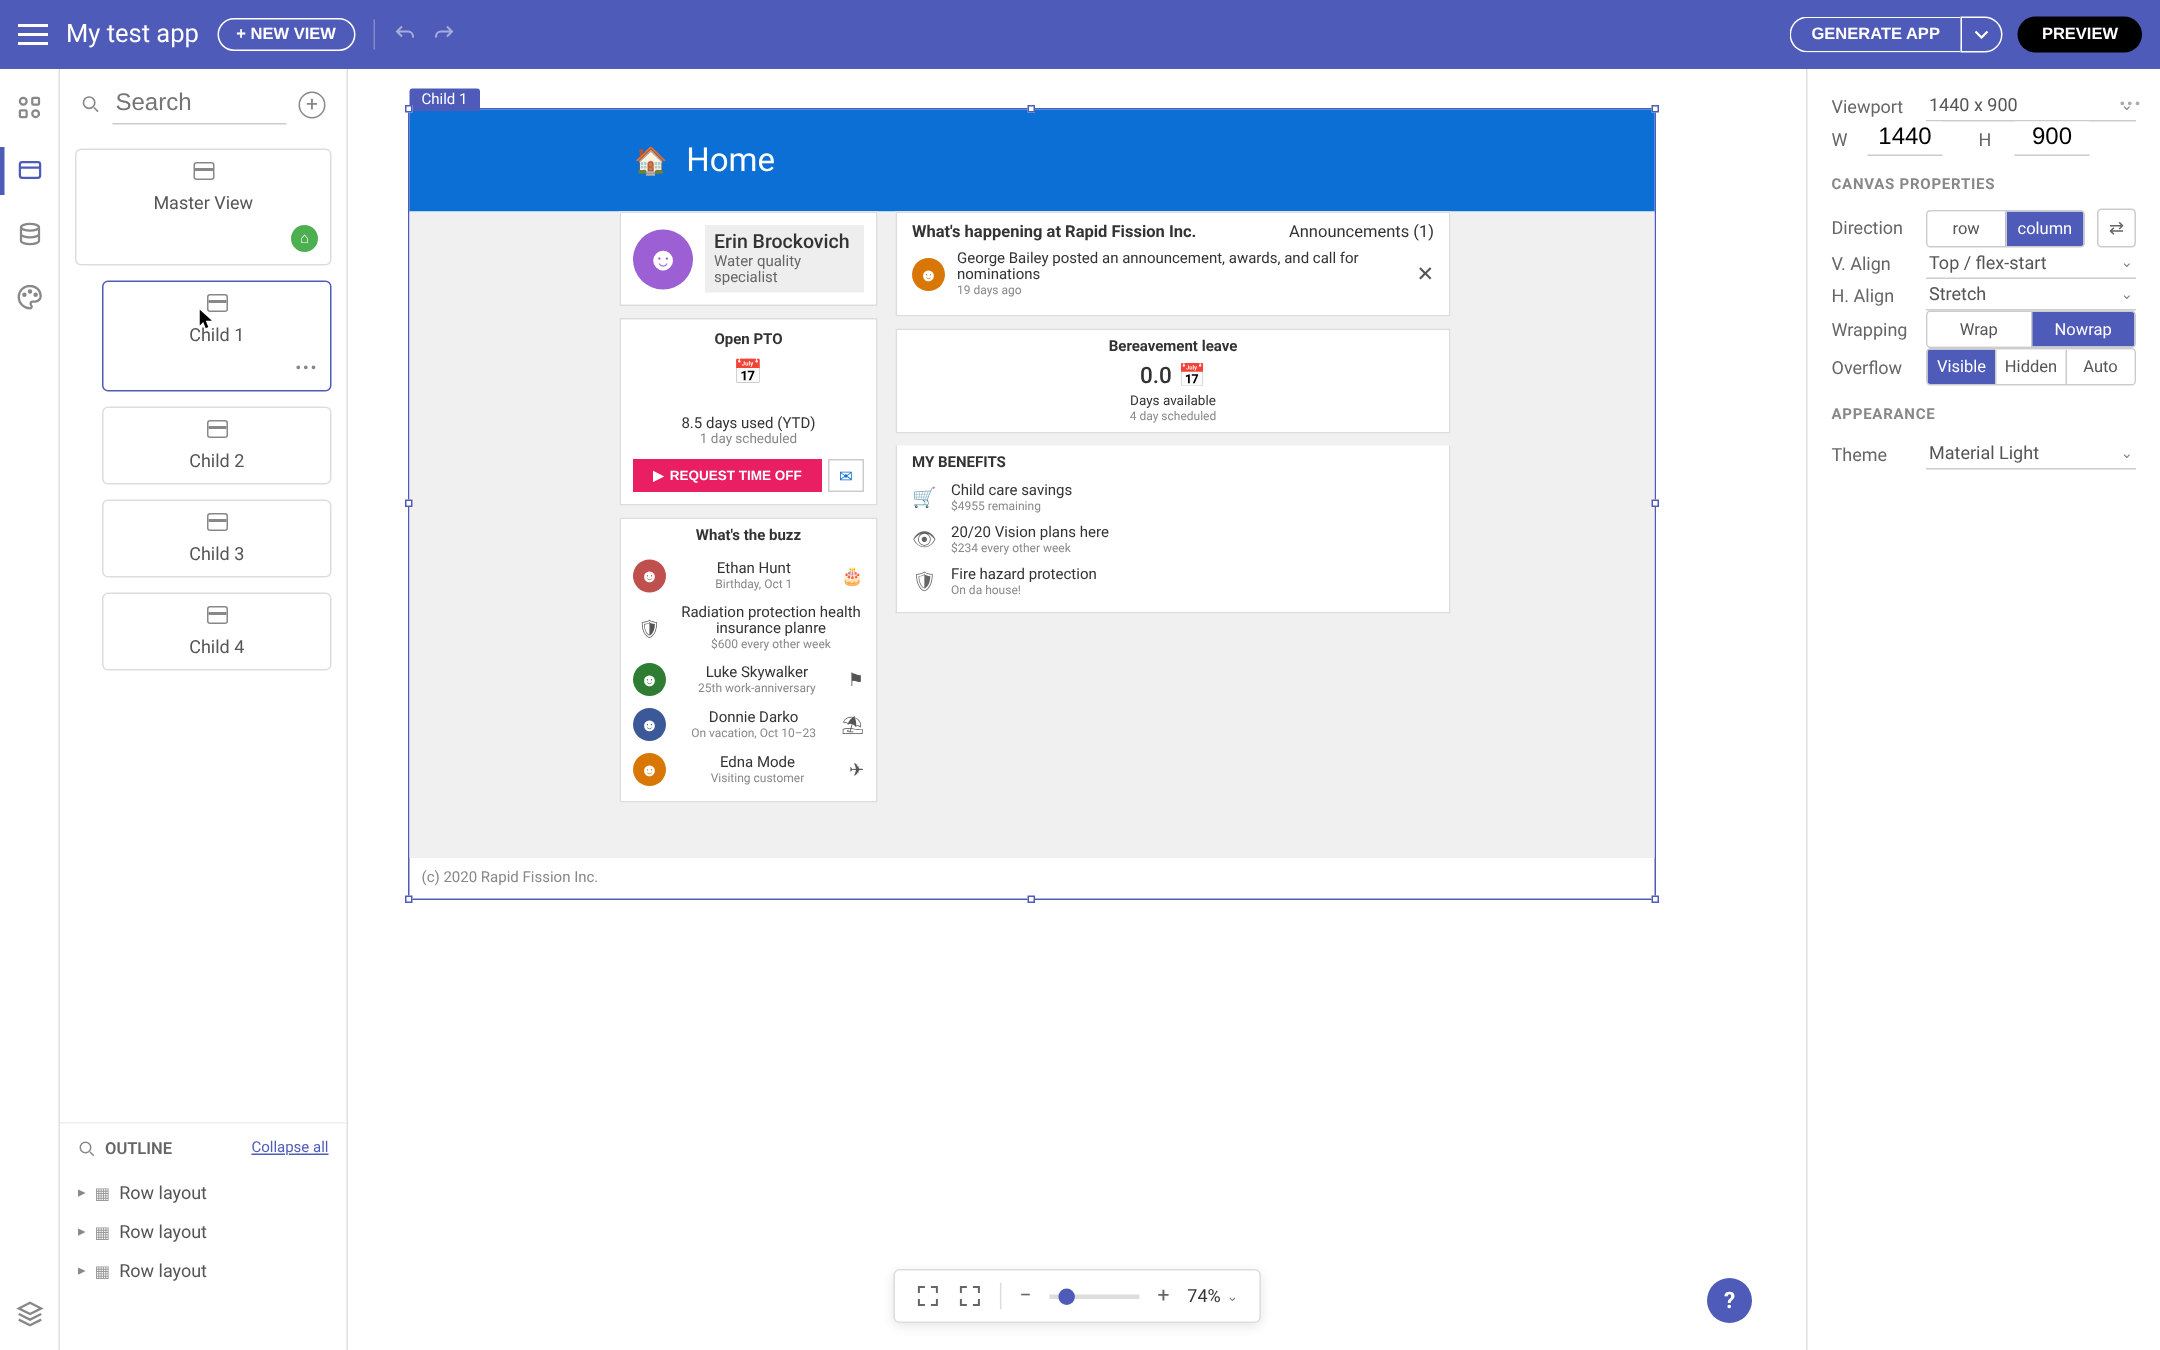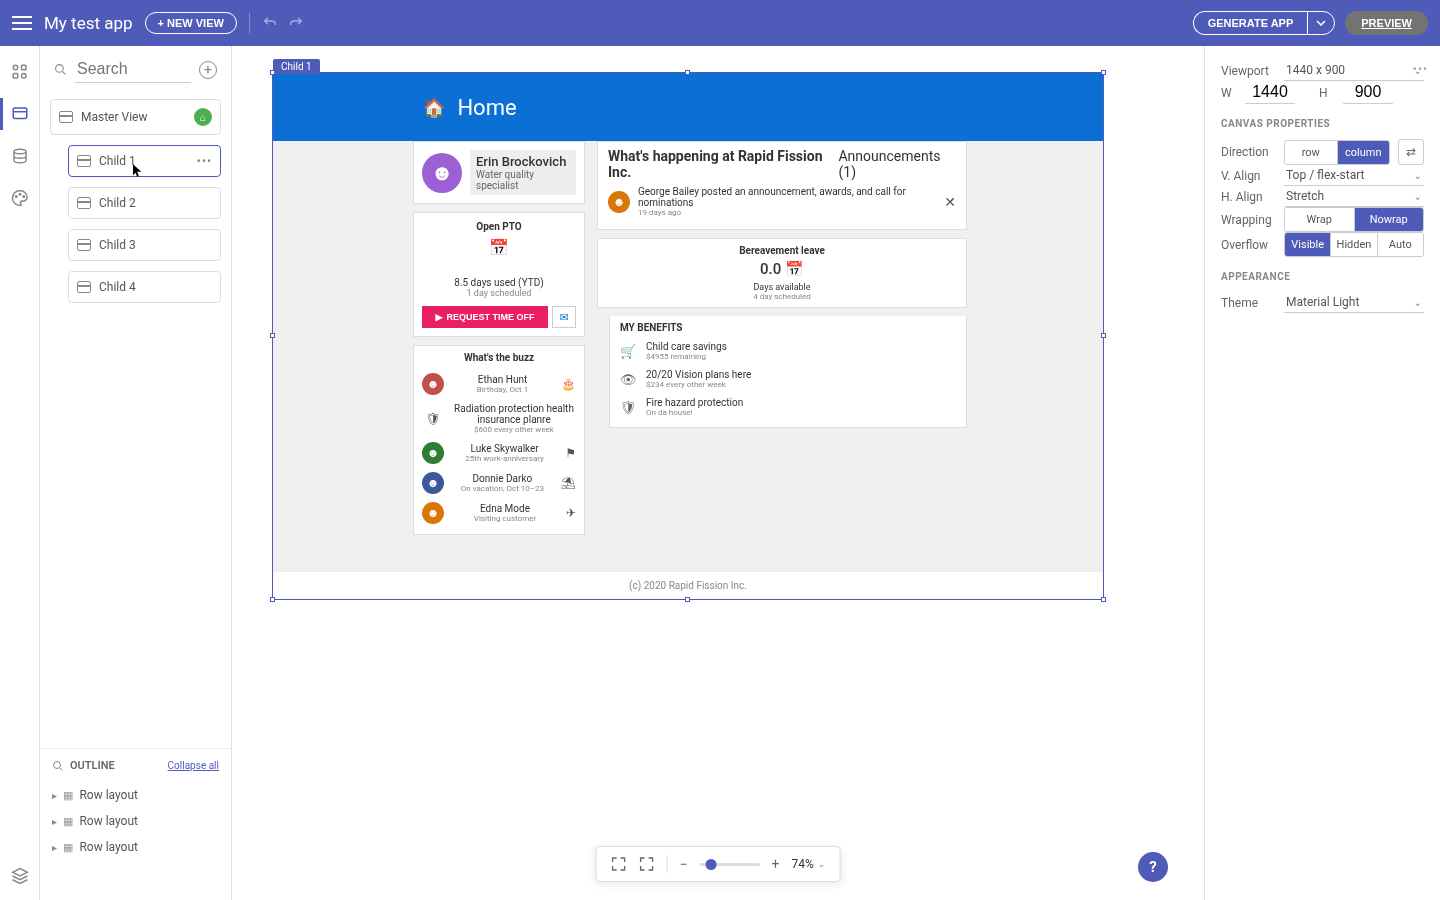--- a/index.html
+++ b/index.html
@@ -12,40 +12,40 @@
 .topbar .hamburger span { height: 2px; background: #fff; }
 .topbar .app-title { font-size: 17px; font-weight: 400; }
 .topbar .new-view-btn { border: 1px solid #fff; border-radius: 14px; padding: 4px 12px; font-size: 11px; font-weight: 600; color: #fff; background: transparent; cursor: pointer; }
 .topbar .sep { width: 1px; height: 20px; background: rgba(255,255,255,0.3); }
 .topbar .undo-redo { display: flex; gap: 10px; opacity: 0.5; }
 .topbar .undo-redo svg { width: 16px; height: 16px; }
 .topbar .right { margin-left: auto; display: flex; align-items: center; gap: 10px; }
 .topbar .gen-group { display: flex; padding-left: 39px; }
 .topbar .generate-app { border: 1px solid #fff; border-radius: 14px 0 0 14px; padding: 5px 14px; font-size: 11px; font-weight: 700; color: #fff; background: transparent; cursor: pointer; border-right: none; }
 .topbar .gen-drop { border: 1px solid #fff; border-radius: 0 14px 14px 0; padding: 5px 8px; background: transparent; cursor: pointer; display:flex; align-items:center; }
-.topbar .preview-btn { border-radius: 14px; padding: 6px 16px; font-size: 11px; font-weight: 700; color: #fff; background: #737373; border: none; cursor: pointer; text-decoration: underline; }
+.topbar .preview-btn { border-radius: 14px; padding: 6px 16px; font-size: 11px; font-weight: 700; color: #fff; background: #000000; border: none; cursor: pointer; }
 
 
 .main { display: flex; height: 854px; }
 
 
 .icon-rail { width: 40px; background: #fff; border-right: 1px solid #e0e0e0; display: flex; flex-direction: column; align-items: center; padding-top: 14px; gap: 18px; position: relative; }
 .icon-rail .rail-icon { width: 24px; height: 24px; display: flex; align-items: center; justify-content: center; color: #888; cursor: pointer; }
 .icon-rail .rail-icon.active { color: #4f5bb8; position: relative; }
 .icon-rail .rail-icon.active::before { content:''; position:absolute; left:-8px; top:-4px; bottom:-4px; width:3px; background:#4f5bb8; }
 .icon-rail .bottom-icon { margin-top: auto; margin-bottom: 12px; }
 
 
 .left-panel { width: 192px; background: #fff; border-right: 1px solid #e0e0e0; display: flex; flex-direction: column; }
 .left-panel .search-row { display: flex; align-items: center; padding: 10px 14px; gap: 8px; }
 .left-panel .search-row input { border: none; border-bottom: 1px solid #ccc; outline: none; font-size: 16px; padding: 4px 2px; flex: 1; width: 100px; }
 .left-panel .search-row .add-btn { width: 18px; height: 18px; border: 1.5px solid #888; border-radius: 50%; display: flex; align-items: center; justify-content: center; color: #888; font-size: 14px; cursor: pointer; line-height:1; }
 
 .view-tree { padding: 6px 10px; }
-.view-item { display: flex; align-items: center; padding: 8px 8px; border: 1px solid #ddd; border-radius: 4px; margin-bottom: 10px; gap: 8px; font-size: 12px; color: #555; cursor: pointer; background:#fff; }
+.view-item { display: flex; align-items: center; padding: 8px 8px; border: 1px solid #ddd; border-radius: 4px; margin-bottom: 10px; gap: 8px; font-size: 12px; color: #555; cursor: pointer; background:#fff;flex-direction:column; }
 .view-item .vi-icon { width: 14px; height: 12px; border: 1.5px solid #888; border-radius: 2px; position: relative; flex-shrink:0; }
 .view-item .vi-icon::after { content:''; position:absolute; top:3px; left:0; right:0; height:1.5px; background:#888; }
 .view-item.master { position: relative; }
 .view-item.master .home-badge { margin-left: auto; width: 18px; height: 18px; background: #4caf50; border-radius: 50%; display: flex; align-items: center; justify-content: center; color: #fff; font-size: 10px; }
 .children { padding-left: 18px; }
 .children .view-item.selected { border: 1.5px solid #4f5bb8; }
 .children .view-item.selected .more-dots { margin-left: auto; color: #888; letter-spacing: 1px; }
 .cursor-arrow { position: absolute; width: 10px; height: 14px; pointer-events: none; }
 
 .outline-section { margin-top: auto; border-top: 1px solid #eee; }
@@ -96,40 +96,40 @@
 .buzz-card { padding: 6px 8px; text-align: center; }
 .buzz-title { font-weight: 700; font-size: 10px; margin-bottom: 6px; }
 .buzz-item { display: flex; align-items: center; gap: 8px; padding: 4px 0; }
 .avatar-sm { width: 22px; height: 22px; border-radius: 50%; flex-shrink: 0; display:flex;align-items:center;justify-content:center;color:#fff;font-size:12px; }
 .buzz-text { flex: 1; font-size: 10px; }
 .buzz-name { color: #333; }
 .buzz-sub { font-size: 8px; color: #888; }
 .buzz-icon { color: #555; font-size: 12px; }
 
 .announce-card { padding: 6px 10px; }
-.announce-header { display: flex; font-size: 14px; font-weight: 700; align-items: flex-end; }
+.announce-header { display: flex; font-size: 11px; font-weight: 700; align-items: flex-end; }
 .announce-header .count { margin-left: auto; font-weight: 400; }
 .announce-item { display: flex; align-items: center; gap: 8px; padding: 6px 0; }
 .announce-text { flex: 1; font-size: 10px; }
 .announce-close { cursor: pointer; font-size: 14px; color:#555; }
 
 .bereave-card { text-align: center; padding: 6px; }
 .bereave-title { font-size: 10px; font-weight:700; }
 .bereave-num { font-size: 15px; font-weight: 500; display:flex; align-items:center; justify-content:center; gap:4px; margin:4px 0; }
 .bereave-label { font-size: 9px; }
 .bereave-sched { font-size: 8px; color:#888; }
 
-.benefits-card { padding: 6px 10px; margin-left: 12px; }
+.benefits-card { padding: 6px 10px; }
 .benefits-title { font-size: 10px; font-weight: 700; text-transform: uppercase; margin-bottom:4px; }
 .benefit-item { display: flex; align-items: center; gap: 10px; padding: 4px 0; }
 .benefit-icon { width: 16px; color:#666; font-size:13px; text-align:center; }
 .benefit-text .bn { font-size: 10px; }
 .benefit-text .bs { font-size: 8px; color: #888; }
 
-.pf-footer { text-align: center; font-size: 10px; color: #888; padding: 8px; border-top:1px solid #eee; }
+.pf-footer { font-size: 10px; color: #888; padding: 8px; border-top:1px solid #eee; }
 
 
 .zoom-bar { position: absolute; bottom: 18px; left: 50%; transform: translateX(-50%); background: #fff; border: 1px solid #ddd; border-radius: 4px; box-shadow: 0 2px 8px rgba(0,0,0,0.1); display: flex; align-items: center; padding: 8px 14px; gap: 12px; }
 .zoom-bar .zb-icon { color: #666; cursor: pointer; font-size: 14px; display:flex; }
 .zoom-bar .slider { width: 60px; height: 3px; background: #ddd; position: relative; }
 .zoom-bar .slider::before { content:''; position:absolute; left:6px; top:-4px; width:11px; height:11px; background:#4f5bb8; border-radius:50%; }
 .zoom-bar .zoom-val { font-size: 12px; color:#333; display:flex; align-items:center; gap:4px; }
 
 
 .help-fab { position: absolute; bottom: 18px; right: 36px; width: 30px; height: 30px; border-radius: 50%; background: #4f5bb8; color: #fff; display: flex; align-items: center; justify-content: center; font-size: 15px; font-weight: 700; cursor: pointer; }

